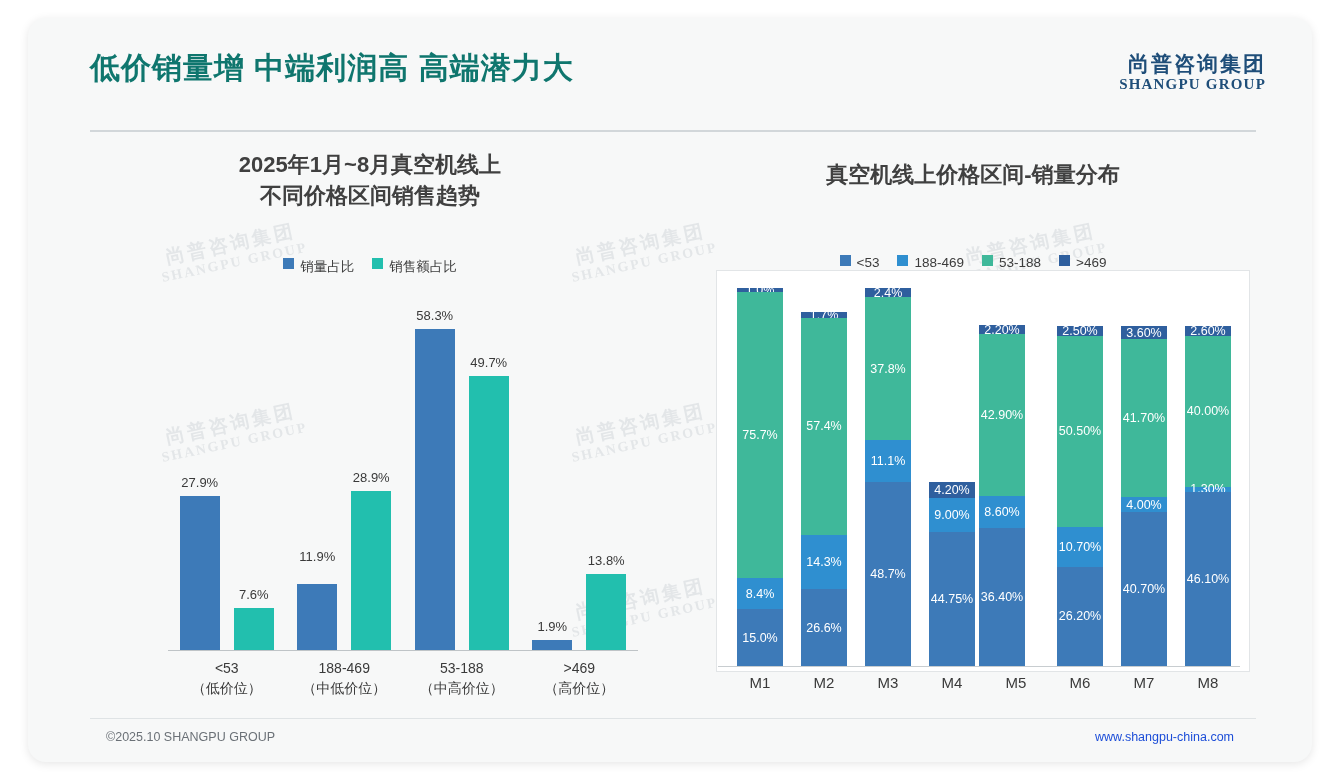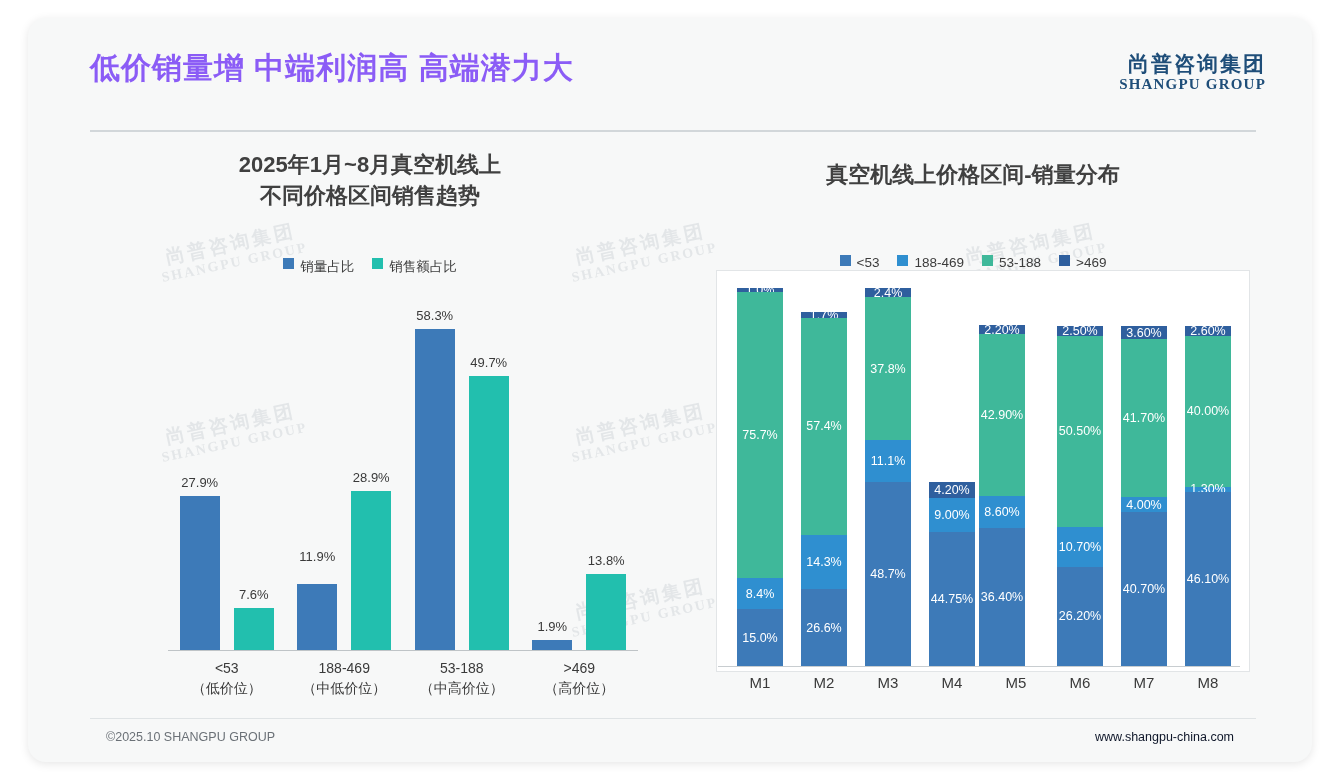--- a/index.html
+++ b/index.html
@@ -33,21 +33,21 @@
     left: 0; top: 0;
     width: 100%;
     height: 100px;
   }
   .header-title {
     position: absolute;
     left: 62px;
     top: 30px;
     font-size: 30px;
     font-weight: bold;
-    color: #8b5cf6;
+    color: #0f766e;
     letter-spacing: 1px;
     white-space: nowrap;
   }
   .logo {
     position: absolute;
     right: 46px;
     top: 34px;
     text-align: right;
     line-height: 1.12;
   }
@@ -249,21 +249,21 @@
     left: 78px;
     top: 712px;
     font-size: 12.5px;
     color: #6b7177;
   }
   .footer-right {
     position: absolute;
     right: 78px;
     top: 712px;
     font-size: 12.5px;
-    color: #0f172a;
+    color: #1d4ed8;
   }
 </style>
 </head>
 <body>
 
 <div id="slide">
   <div class="page">
 
     <div class="header">
       <div class="header-title">低价销量增 中端利润高 高端潜力大</div>

